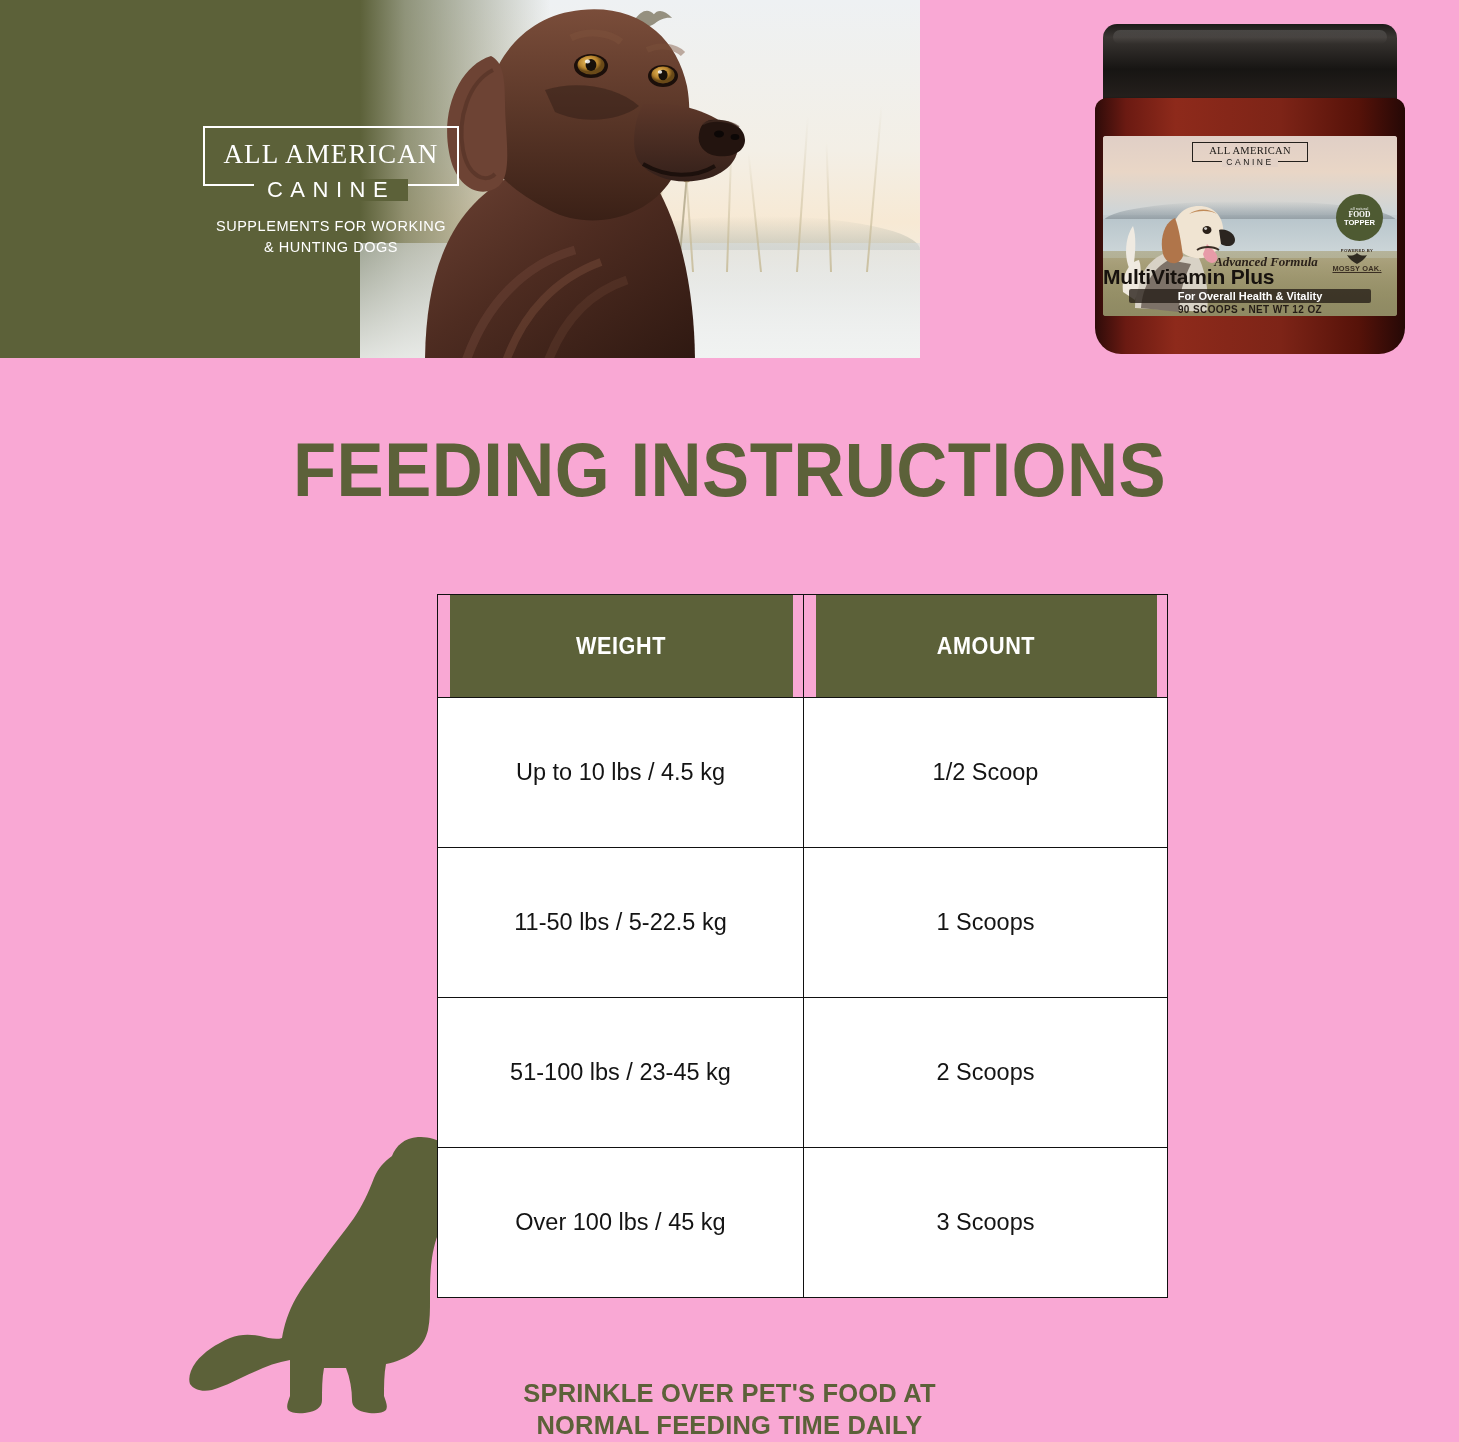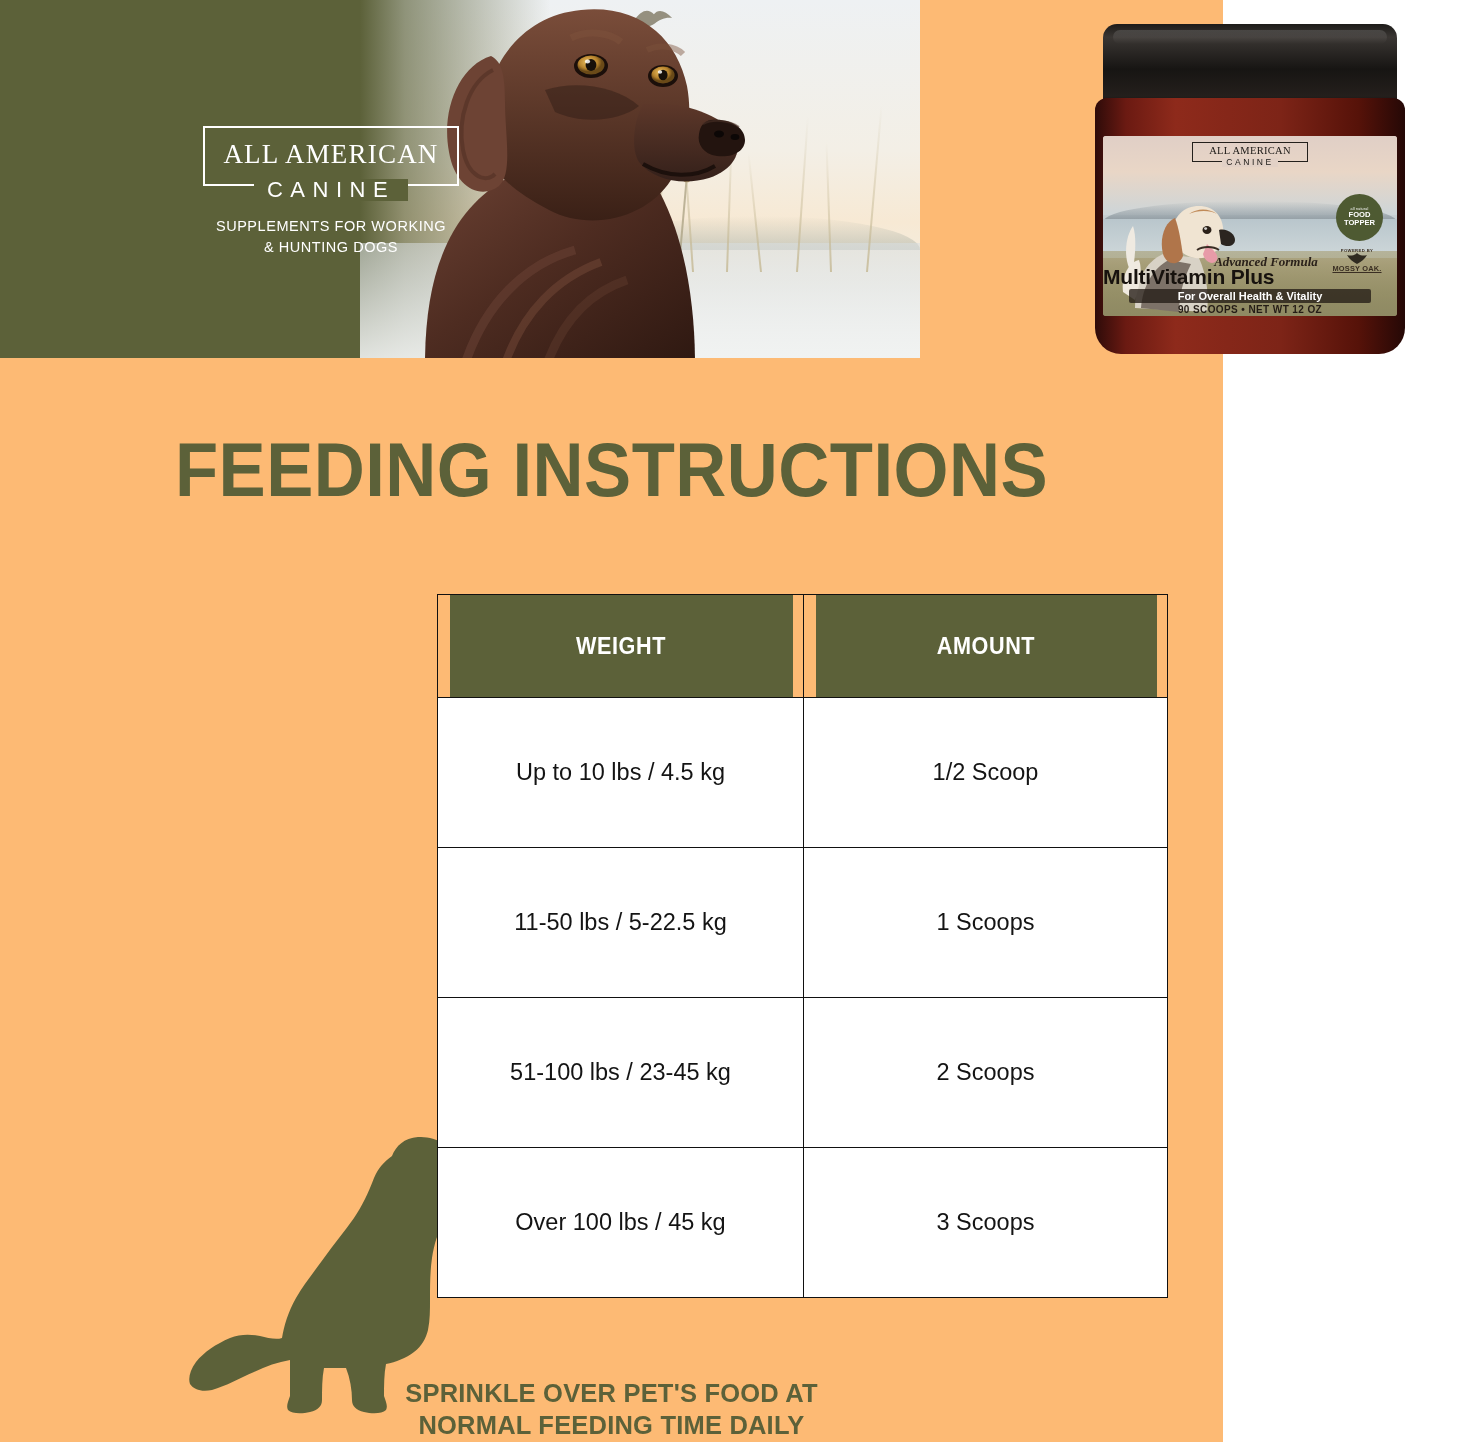--- a/index.html
+++ b/index.html
@@ -2,21 +2,21 @@
 <html><head>
 <meta charset="utf-8">
 <style>
   * { box-sizing: border-box; margin: 0; padding: 0; }
   html, body {
     width: 1459px; height: 1442px;
     background: #ffffff;
     font-family: "Liberation Sans", sans-serif;
     overflow: hidden;
   }
-  .page { position: relative; width: 1223px; height: 1442px; background:#fdba74; }
+  .page { position: relative; width: 1459px; height: 1442px; background:#f9a8d4; }
 
   
   .banner {
     position: absolute; left: 0; top: 0; width: 920px; height: 358px;
     background: #5c6139; overflow: hidden;
   }
   
   .banner-scene {
     position: absolute; right: 0; top: 0; width: 560px; height: 358px;
     background:
@@ -110,21 +110,21 @@
   .jl-logo .t{font-family:"Liberation Serif",serif;font-size:10.5px;color:#1b1916;letter-spacing:.3px;line-height:1;}
   .jl-logo-b-wrap{position:absolute;left:0;right:0;bottom:-6px;display:flex;justify-content:center;}
   .jl-logo .b{font-size:8.5px;letter-spacing:2.6px;color:#1b1916;line-height:1;background:#e2d1c6;padding:0 4px;}
   .jl-beagle{position:absolute;left:18px;bottom:2px;width:120px;height:118px;}
   .jl-badge{
     position:absolute; right:14px; top:58px; width:47px; height:47px; border-radius:50%;
     background:#4e5a32; color:#fff; display:flex; flex-direction:column;
     align-items:center; justify-content:center; line-height:1.05;
   }
   .jl-badge .n{font-size:3.6px;letter-spacing:.2px;}
-  .jl-badge .a{font-size:7.6px;font-weight:bold;}
+  .jl-badge .a{font-size:7.6px;font-weight:bold;font-family:Liberation Serif, serif;}
   .jl-badge .c{font-size:7.6px;font-weight:bold;}
   .jl-mossy{position:absolute;right:8px;top:112px;width:64px;text-align:center;color:#3a2e22;}
   .jl-mossy .p{font-size:4.2px;letter-spacing:.4px;font-weight:bold;}
   .jl-mossy .m{font-size:7.4px;font-weight:bold;letter-spacing:.2px;text-decoration:underline;}
   .jl-adv{
     position:absolute;left:0;right:0;bottom:46px;text-align:center;
     font-family:"Liberation Serif",serif;font-style:italic;font-weight:bold;
     font-size:13px;color:#2a211a;padding-left:32px;
   }
   .jl-mv{

